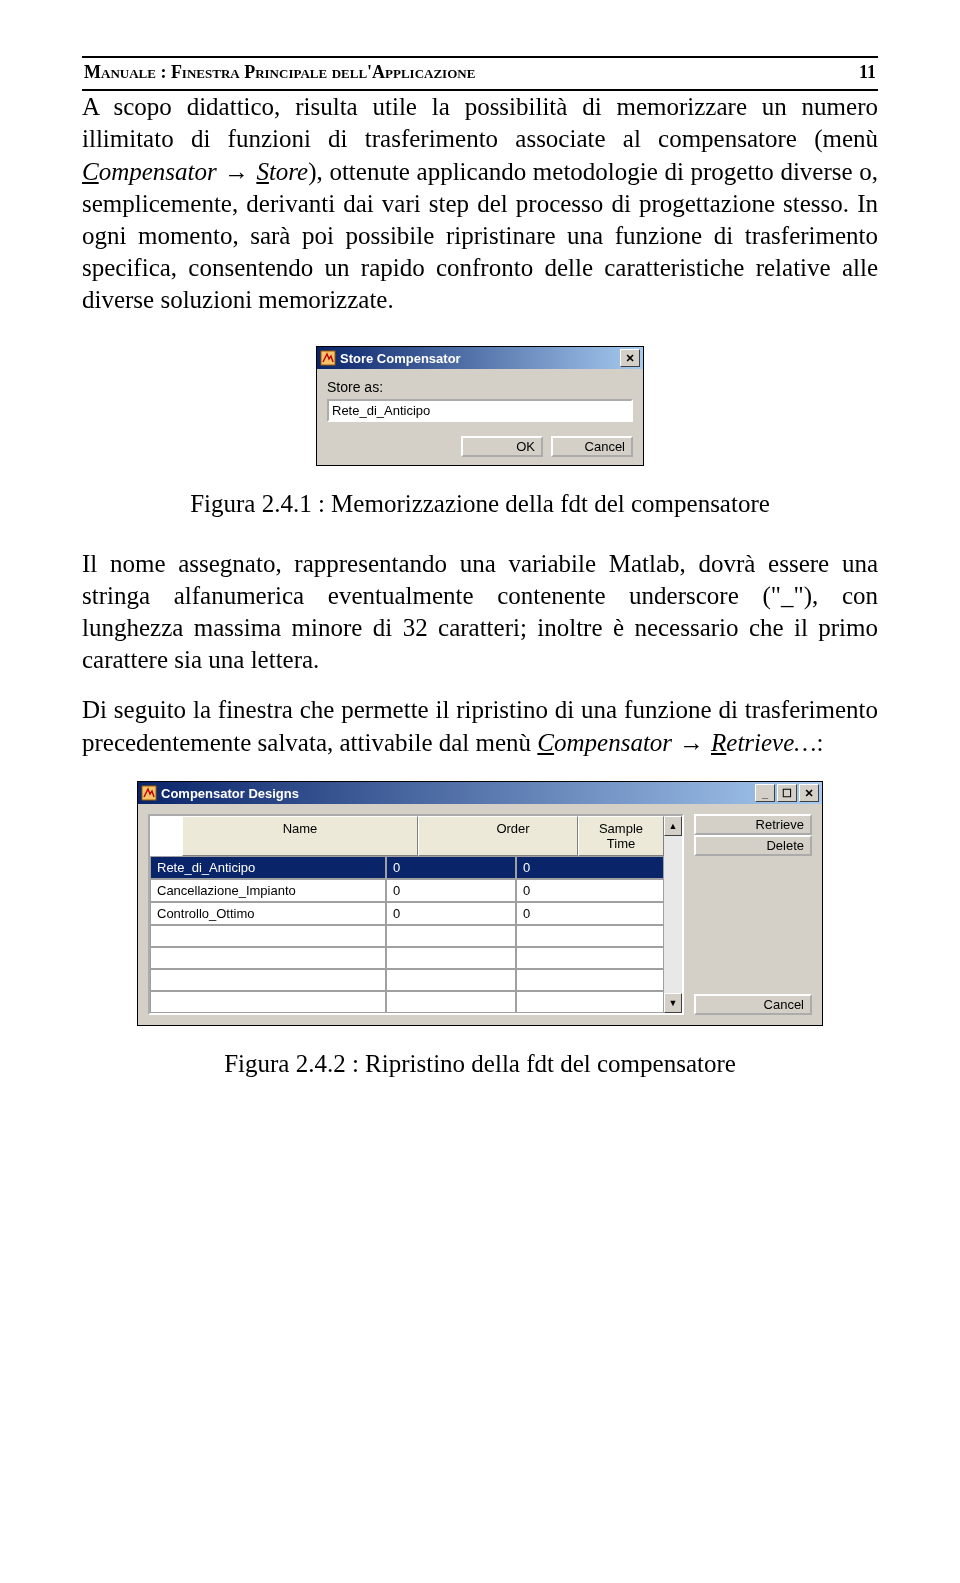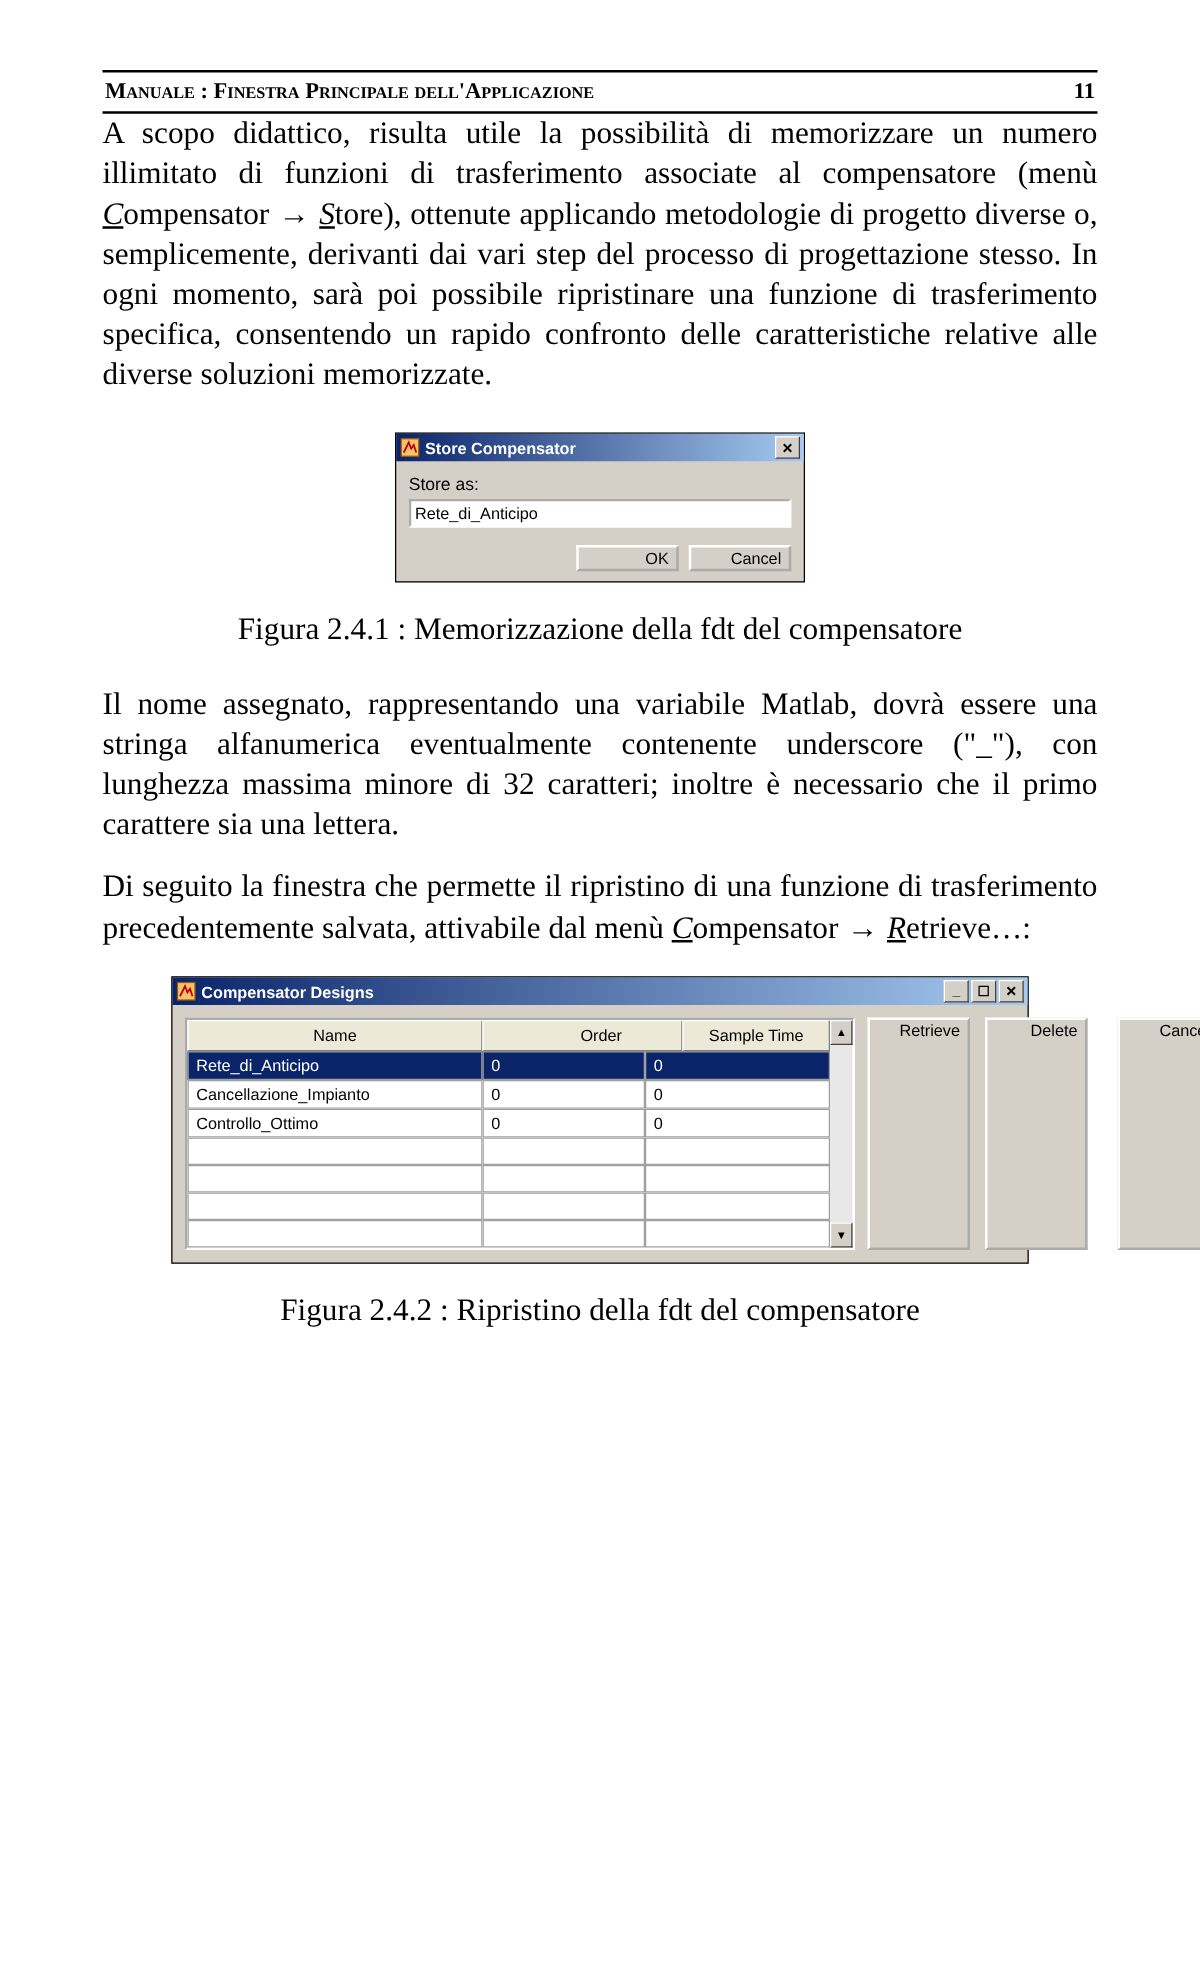--- a/index.html
+++ b/index.html
@@ -3,52 +3,52 @@
 <meta charset="utf-8">
 <style>
   html,body{margin:0;padding:0;background:#fff;}
   .page{width:960px;min-height:1583px;margin:0 auto;font-family:"Times New Roman",Times,serif;color:#000;box-sizing:border-box;padding:56px 82px 40px 82px;position:relative;}
   .topborder{border-top:2px solid #000;height:0;margin-bottom:4px;}
   .headerline{border-top:2px solid #000;height:0;margin-top:4px;}
   .hdr{display:flex;justify-content:space-between;font-variant:small-caps;font-weight:bold;font-size:18px;padding:0 2px 2px 2px;}
   .h2{font-weight:bold;font-size:29px;margin-top:42px;margin-bottom:18px;}
   p{font-size:25px;line-height:1.28;text-align:justify;margin:0 0 18px 0; text-justify:inter-word;}
   .menu-ul{text-decoration:underline;font-style:italic;}
-  .menu-it{}
+  .menu-it{font-style:italic;}
   .arrow{font-family:Arial,sans-serif;font-style:normal;}
   .fig-caption{text-align:center;font-size:25px;margin:24px 0 30px 0;}
   
   .dlg{margin:30px auto 10px auto;width:326px;background:#d4d0c8;border:1px solid #000;font-family:Tahoma,Arial,sans-serif;font-size:14px;}
   .titlebar{background:linear-gradient(to right,#0a246a,#a6caf0);color:#fff;display:flex;align-items:center;height:22px;padding:0 3px;}
   .titlebar .ticon{width:16px;height:16px;margin-right:4px;display:flex;align-items:center;justify-content:center;}
   .titlebar .ttext{font-weight:bold;font-size:13px;flex:1;}
   .winbtn{width:18px;height:16px;background:#d4d0c8;border:1px solid #fff;border-right-color:#404040;border-bottom-color:#404040;margin-left:2px;display:flex;align-items:center;justify-content:center;font-family:Arial;font-size:11px;font-weight:bold;color:#000;}
   .dlgbody{padding:10px 10px 8px 10px;}
   .lbl{color:#000;}
   .txtinput{width:100%;box-sizing:border-box;border:2px inset #fff;background:#fff;font-family:Tahoma,Arial;font-size:13px;padding:2px 3px;margin-top:4px;}
   .btnrow{display:flex;justify-content:flex-end;gap:8px;margin-top:14px;}
   .btn{min-width:66px;background:#d4d0c8;border:2px outset #fff;font-family:Tahoma,Arial;font-size:13px;padding:1px 6px;text-align:right;cursor:default;}
   
   .dlg2{margin:22px auto 8px auto;width:684px;background:#d4d0c8;border:1px solid #000;font-family:Tahoma,Arial,sans-serif;font-size:14px;}
   .dlg2 .body{padding:10px 10px 10px 10px;display:flex;gap:10px;}
   .gridwrap{flex:1;border:2px inset #fff;background:#fff;display:flex;}
   .grid{flex:1;}
-  .ghead{display:flex;background:#d4d0c8;}
+  .ghead{display:flex;background:#d4d0c8;margin-left:32px;}
   .gh{border:1px solid #808080;border-top-color:#fff;border-left-color:#fff;background:#ece9d8;padding:4px 6px;font-size:13px;color:#000;text-align:center;}
   .gh.name{width:222px;}
   .gh.order{width:116px;padding-left:36px;}
   .gh.st{flex:1;}
   .grow{display:flex;}
   .gc{border:1px solid #a0a0a0;padding:3px 6px;font-size:13px;background:#fff;color:#000;}
   .gc.name{width:222px;}
   .gc.order{width:116px;}
   .gc.st{flex:1;}
   .grow.sel .gc{background:#0a246a;color:#fff;}
   .grow.empty .gc{height:14px;}
-  .btncol{width:118px;display:flex;flex-direction:row;gap:12px;}
+  .btncol{width:118px;display:flex;flex-direction:column;gap:0;}
   .btncol .spacer{flex:1;}
   .scrollbar{width:18px;background:#e8e8e8;display:flex;flex-direction:column;}
   .sbtn{height:18px;background:#d4d0c8;border:1px solid #fff;border-right-color:#404040;border-bottom-color:#404040;display:flex;align-items:center;justify-content:center;font-size:9px;color:#000;}
   .strack{flex:1;}
   svg.ticon-svg{width:16px;height:16px;}
 </style>
 </head>
 <body>
 
 <div class="page">

